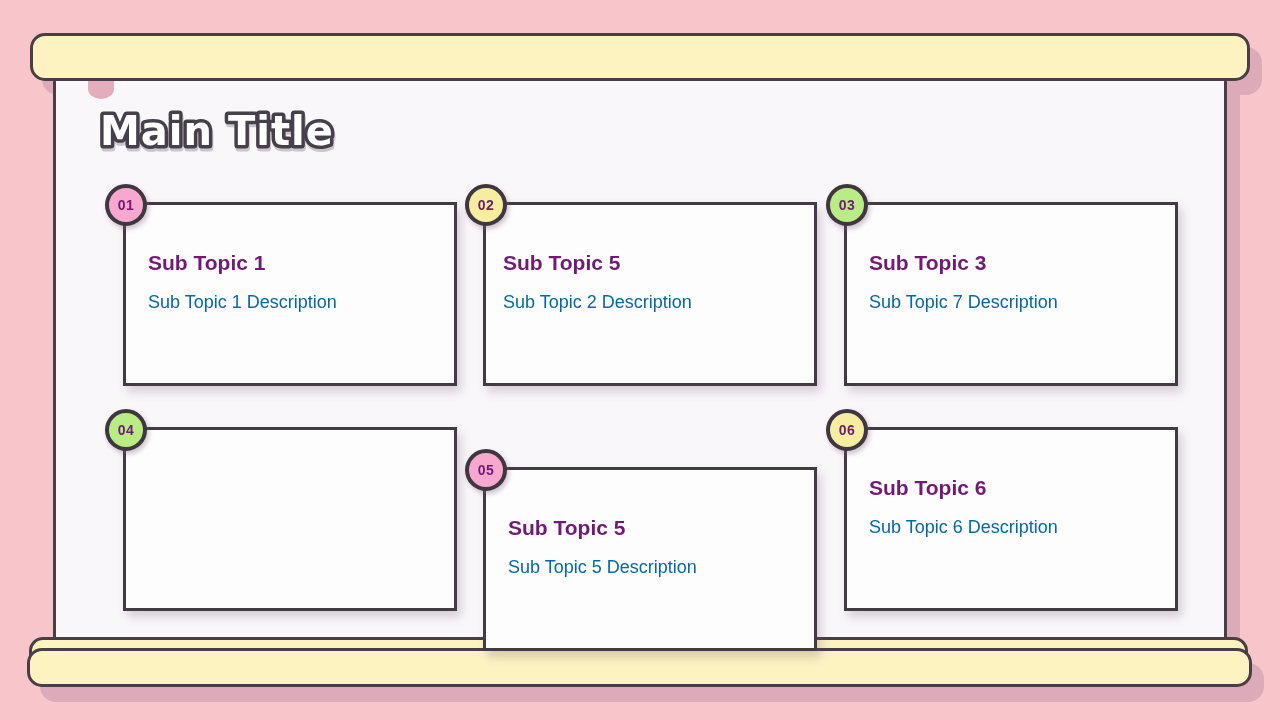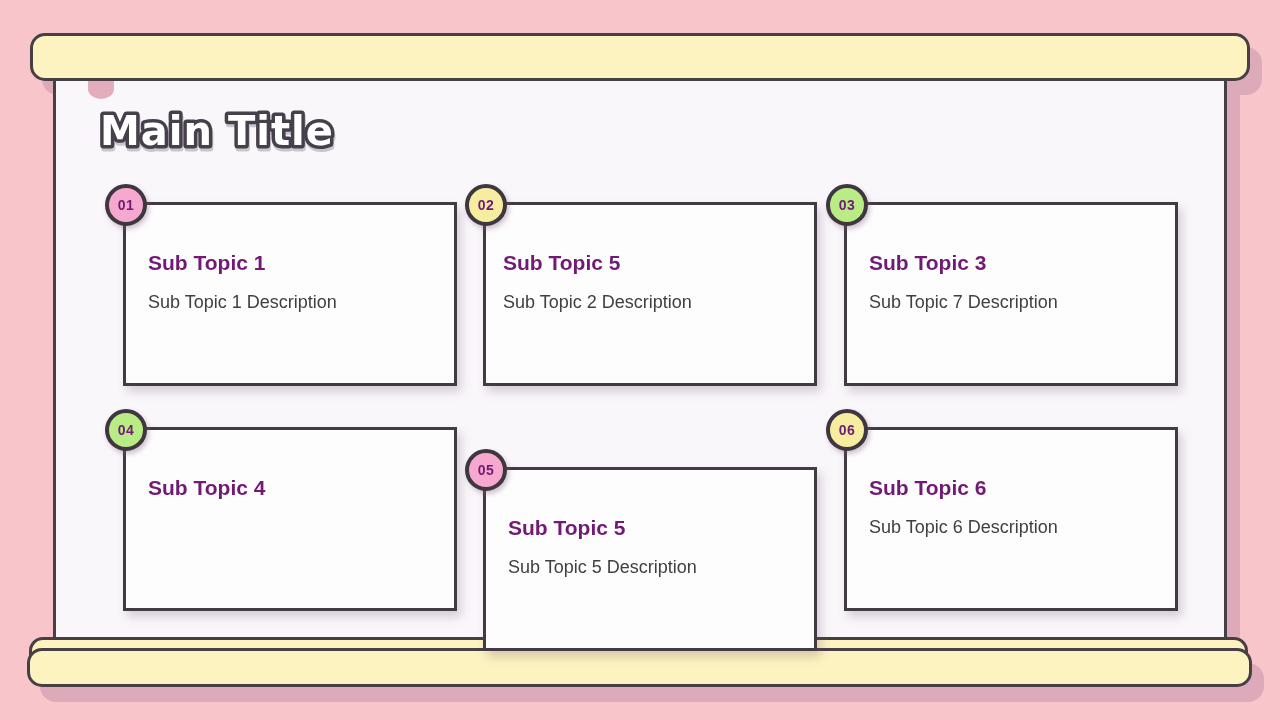--- a/index.html
+++ b/index.html
@@ -51,21 +51,21 @@
   .badge{
     position:absolute;left:-21px;top:-21px;width:42px;height:42px;border-radius:50%;
     border:4px solid #3f3740;display:flex;align-items:center;justify-content:center;
     font-size:14px;font-weight:bold;color:#701a75;letter-spacing:.5px;
     box-shadow:2px 3px 5px rgba(120,90,110,.35);
   }
   .card-title{
     font-size:21px;font-weight:bold;color:#701a75;margin:0 0 17px 0;line-height:1.15;
   }
   .card-desc{
-    font-size:18px;font-weight:normal;color:#404040;margin:0;line-height:1.2;
+    font-size:18px;font-weight:normal;color:#0369a1;margin:0;line-height:1.2;
   }
   
   .card.c1{left:123px;top:202px;} .card.c2{left:483px;top:202px;padding-left:17px;} .card.c3{left:844px;top:202px;}
   .card.c4{left:123px;top:427px;} .card.c5{left:483px;top:427px;margin-top:40px;} .card.c6{left:844px;top:427px;}
 </style>
 </head>
 <body>
 
 <div class="stage">
 
@@ -97,21 +97,20 @@
   </div>
 
   <div class="card c3">
     <div class="badge" style="background-color: rgb(186, 236, 133);">03</div>
     <h2 class="card-title">Sub Topic 3</h2>
     <p class="card-desc">Sub Topic 7 Description</p>
   </div>
 
   <div class="card c4">
     <div class="badge" style="background-color: rgb(186, 236, 133);">04</div>
-    <h2 class="card-title">Sub Topic 4</h2>
   </div>
 
   <div class="card c5">
     <div class="badge" style="background-color: rgb(247, 168, 207);">05</div>
     <h2 class="card-title">Sub Topic 5</h2>
     <p class="card-desc">Sub Topic 5 Description</p>
   </div>
 
   <div class="card c6">
     <div class="badge" style="background-color: rgb(247, 237, 161);">06</div>

